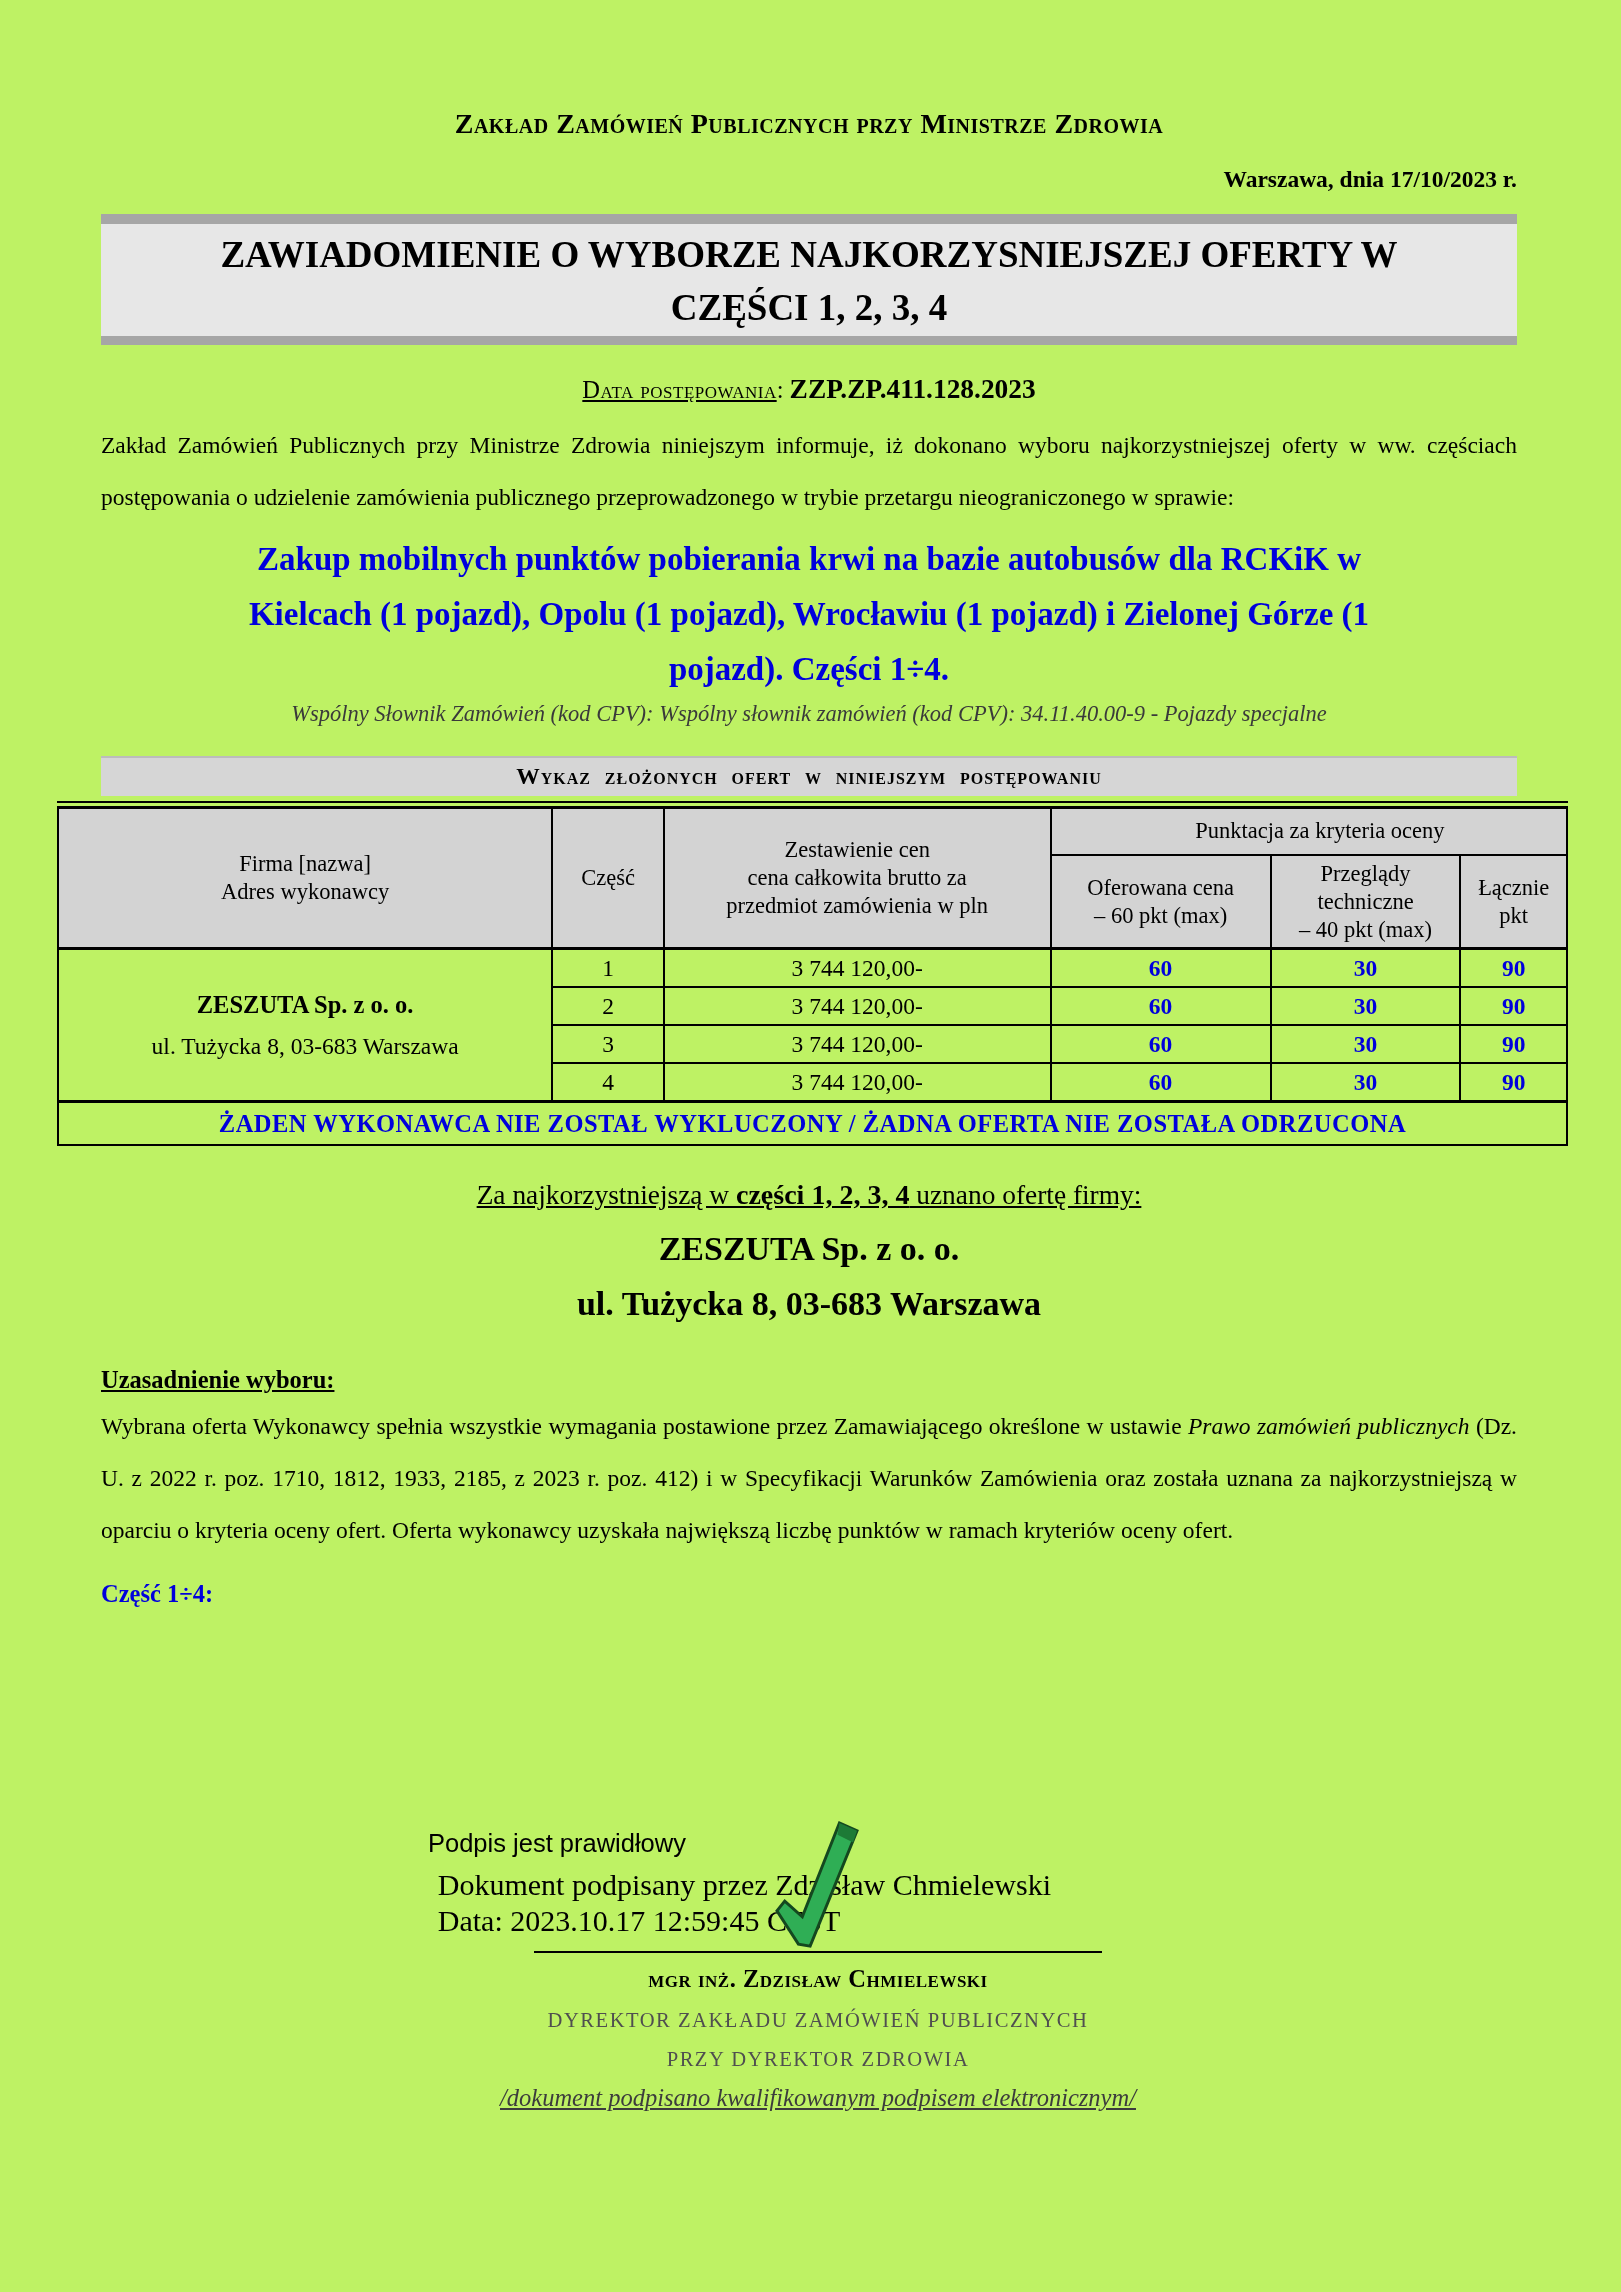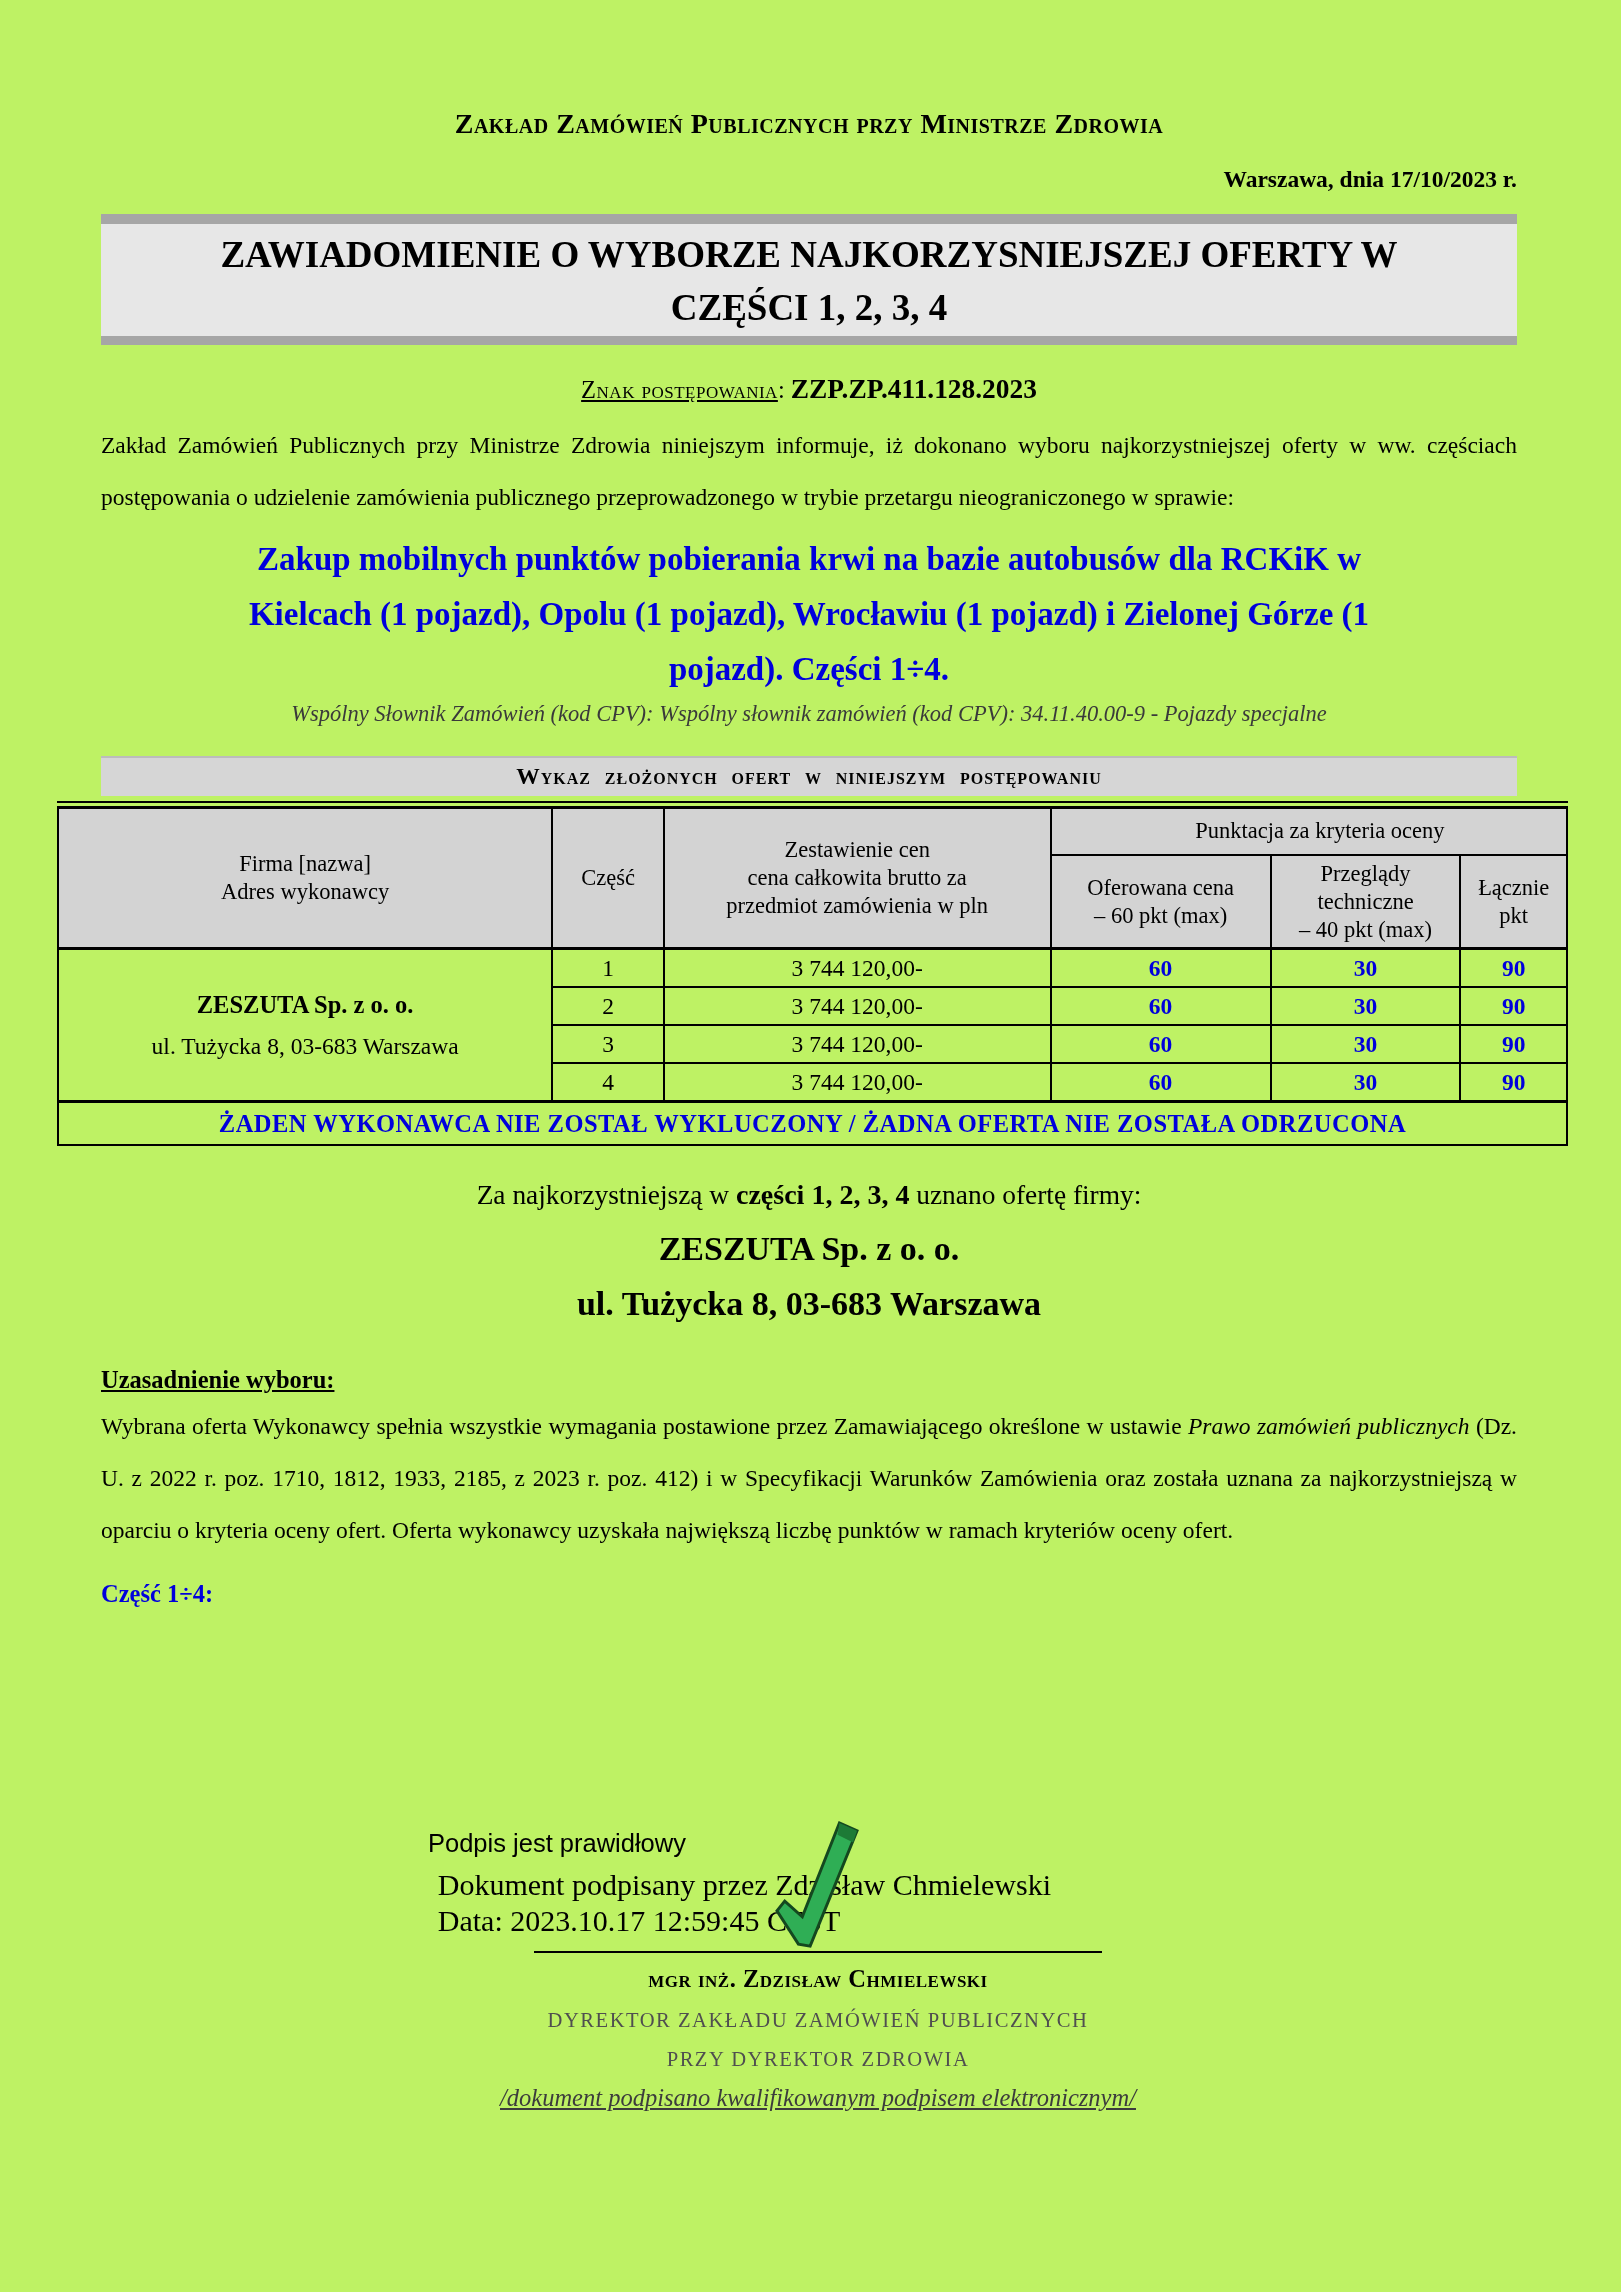--- a/index.html
+++ b/index.html
@@ -77,21 +77,21 @@
   .company-name { font-weight:bold; font-size:24.5px; margin-bottom:13.7px; }
   .company-addr { font-size:23.5px; }
   table.offers td.pts { color:#0000dc; font-weight:bold; }
   table.offers tr.foot td {
     border-top-width:3.9px; color:#0000dc; font-weight:bold;
     font-size:24.5px; letter-spacing:0.5px; height:37px;
   }
 
   
   .award-line { margin-top:33px; text-align:center; font-size:27.4px; }
-  .award-line .u { }
+  .award-line .u { text-decoration:underline; }
   .award-line .b { font-weight:bold; font-size:28px; }
   .award-company { margin-top:9.8px; text-align:center; font-weight:bold; font-size:34px; line-height:55px; }
 
   
   .just-heading { margin-top:35px; font-weight:bold; font-size:24.5px; text-decoration:underline; }
   .ital { font-style:italic; }
   .part-heading { margin-top:23.5px; color:#0000dc; font-weight:bold; font-size:24.5px; }
 
   
   .sig-block { position:absolute; left:426px; top:1829px; width:784px; }
@@ -111,21 +111,21 @@
   <div class="content">
 
     <div class="org-line1">Zakład Zamówień Publicznych przy Ministrze Zdrowia</div>
     <div class="date-line">Warszawa, dnia 17/10/2023 r.</div>
 
     <div class="title-banner">
       <div class="t-line">ZAWIADOMIENIE O WYBORZE NAJKORZYSNIEJSZEJ OFERTY W</div>
       <div class="t-line">CZĘŚCI 1, 2, 3, 4</div>
     </div>
 
-    <div class="case-line"><span class="case-label">Znak postępowania</span><span>: </span><span class="case-value">ZZP.ZP.411.128.2023</span></div>
+    <div class="case-line"><span class="case-label">Data postępowania</span><span>: </span><span class="case-value">ZZP.ZP.411.128.2023</span></div>
 
     <div class="para">Zakład Zamówień Publicznych przy Ministrze Zdrowia niniejszym informuje, iż dokonano wyboru najkorzystniejszej oferty w ww. częściach postępowania o udzielenie zamówienia publicznego przeprowadzonego w trybie przetargu nieograniczonego w sprawie:</div>
 
     <div class="subject">
       <div>Zakup mobilnych punktów pobierania krwi na bazie autobusów dla RCKiK w</div>
       <div>Kielcach (1 pojazd), Opolu (1 pojazd), Wrocławiu (1 pojazd) i Zielonej Górze (1</div>
       <div>pojazd). Części 1÷4.</div>
     </div>
 
     <div class="cpv-line">Wspólny Słownik Zamówień (kod CPV):  Wspólny słownik zamówień (kod CPV): 34.11.40.00-9 - Pojazdy specjalne</div>

